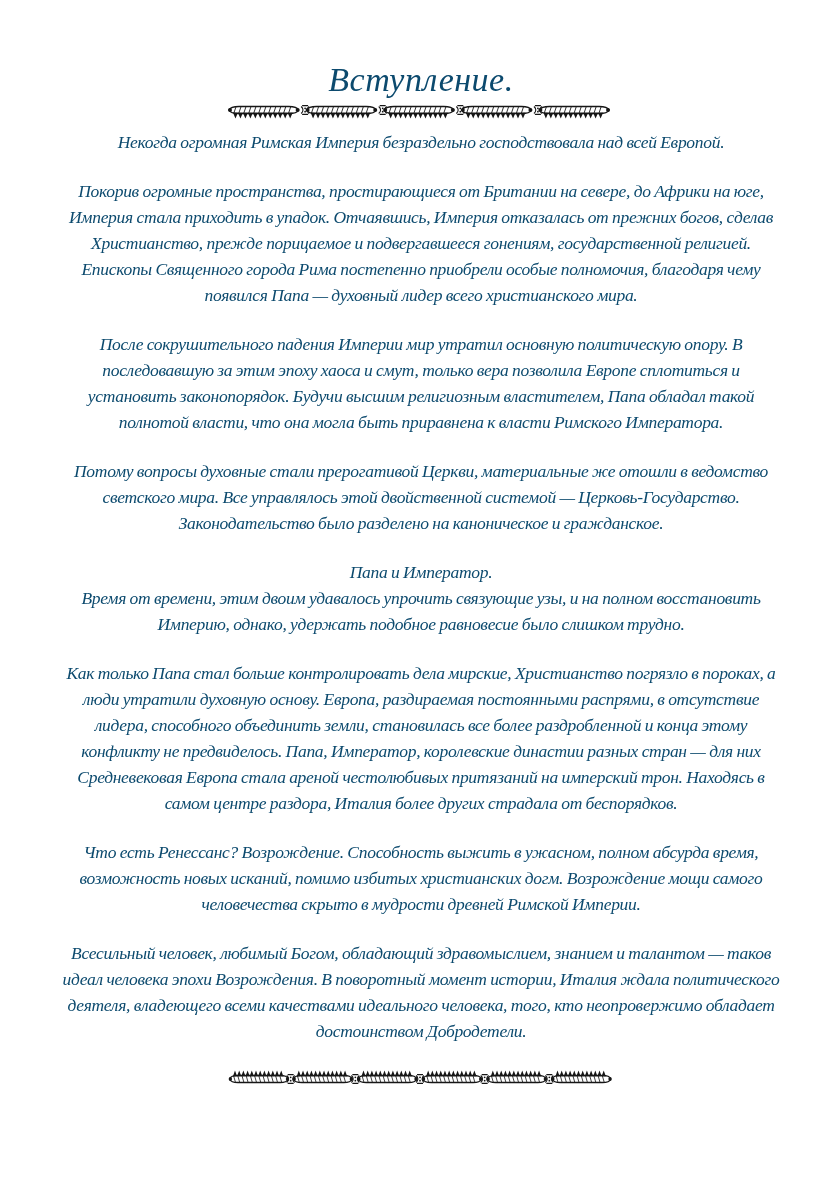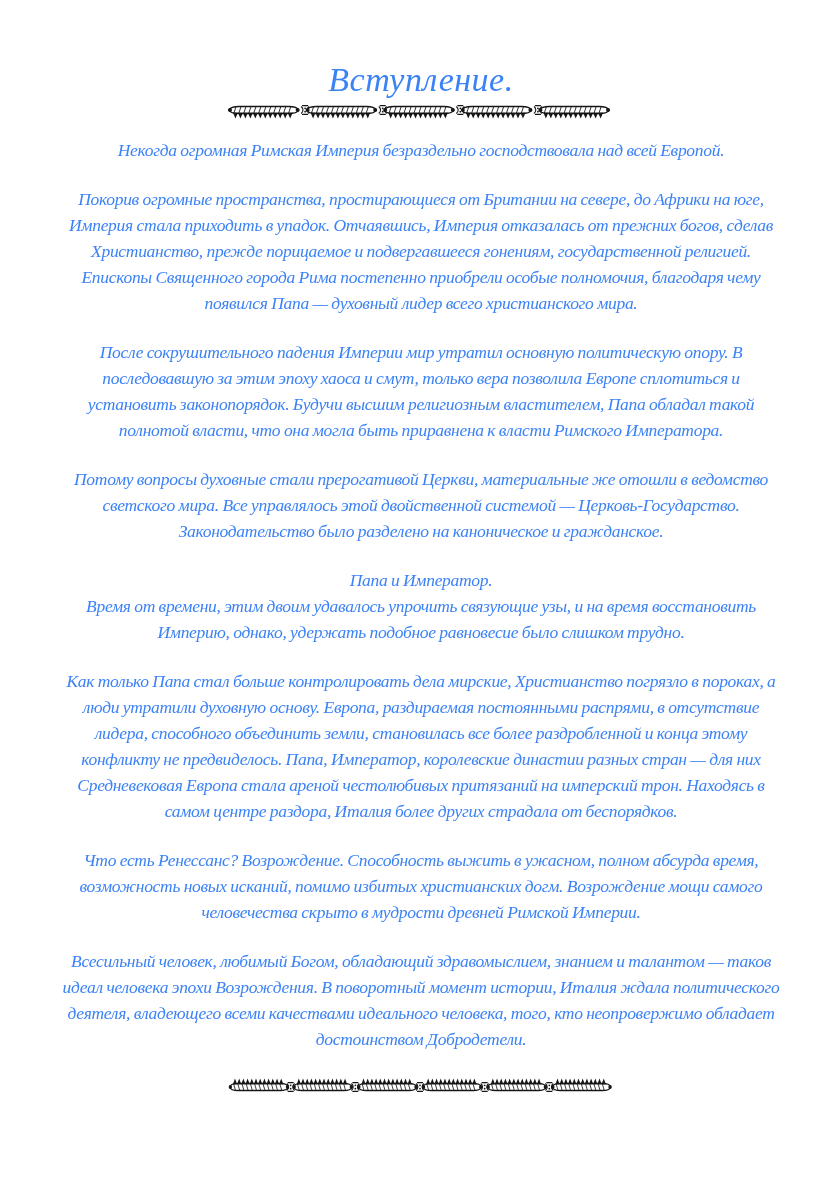--- a/index.html
+++ b/index.html
@@ -7,21 +7,21 @@
     padding: 0;
     background: #ffffff;
   }
   .page {
     position: relative;
     width: 826px;
     height: 1200px;
     background: #ffffff;
     overflow: hidden;
     font-family: "Liberation Serif", "DejaVu Serif", serif;
-    color: #3b82f6;
+    color: #0c4a6e;
   }
   .content {
     width: 726px;
     margin-left: 58px;
     text-align: center;
   }
   .doc-title {
     font-size: 34px;
     line-height: 40px;
     font-weight: 400;
@@ -42,21 +42,21 @@
   .body-text p {
     font-style: italic;
     font-size: 17.5px;
     line-height: 26px;
     letter-spacing: -0.3px;
     word-spacing: -0.5px;
     margin: 23px 0;
     white-space: pre-line;
   }
   .body-text p:first-child {
-    margin-top: 15px;
+    margin-top: 7px;
   }
 </style>
 </head>
 <body>
 
 <div class="page">
   <div class="content">
 
     <h1 class="doc-title">Вступление.</h1>
 
@@ -96,21 +96,21 @@
       <use href="#con" x="309"></use>
       <use href="#seg-bar" x="313"></use>
     </svg>
 
     <div class="body-text">
       <p>Некогда огромная Римская Империя безраздельно господствовала над всей Европой.</p>
       <p>Покорив огромные пространства, простирающиеся от Британии на севере, до Африки на юге, Империя стала приходить в упадок. Отчаявшись, Империя отказалась от прежних богов, сделав Христианство, прежде порицаемое и подвергавшееся гонениям, государственной религией. Епископы Священного города Рима постепенно приобрели особые полномочия, благодаря чему появился Папа — духовный лидер всего христианского мира.</p>
       <p>После сокрушительного падения Империи мир утратил основную политическую опору. В последовавшую за этим эпоху хаоса и смут, только вера позволила Европе сплотиться и установить законопорядок. Будучи высшим религиозным властителем, Папа обладал такой полнотой власти, что она могла быть приравнена к власти Римского Императора.</p>
       <p>Потому вопросы духовные стали прерогативой Церкви, материальные же отошли в ведомство светского мира. Все управлялось этой двойственной системой — Церковь-Государство. Законодательство было разделено на каноническое и гражданское.</p>
       <p>Папа и Император.
-Время от времени, этим двоим удавалось упрочить связующие узы, и на время восстановить Империю, однако, удержать подобное равновесие было слишком трудно.</p>
+Время от времени, этим двоим удавалось упрочить связующие узы, и на полном восстановить Империю, однако, удержать подобное равновесие было слишком трудно.</p>
       <p>Как только Папа стал больше контролировать дела мирские, Христианство погрязло в пороках, а люди утратили духовную основу. Европа, раздираемая постоянными распрями, в отсутствие лидера, способного объединить земли, становилась все более раздробленной и конца этому конфликту не предвиделось. Папа, Император, королевские династии разных стран — для них Средневековая Европа стала ареной честолюбивых притязаний на имперский трон. Находясь в самом центре раздора, Италия более других страдала от беспорядков.</p>
       <p>Что есть Ренессанс? Возрождение. Способность выжить в ужасном, полном абсурда время, возможность новых исканий, помимо избитых христианских догм. Возрождение мощи самого человечества скрыто в мудрости древней Римской Империи.</p>
       <p>Всесильный человек, любимый Богом, обладающий здравомыслием, знанием и талантом — таков идеал человека эпохи Возрождения. В поворотный момент истории, Италия ждала политического деятеля, владеющего всеми качествами идеального человека, того, кто неопровержимо обладает достоинством Добродетели.</p>
     </div>
 
     <svg class="divider bottom" viewBox="0 0 392 18" aria-hidden="true">
       <use href="#seg-bar" x="1" transform="translate(1,0) scale(0.845,1)"></use>
       <use href="#con" x="74" transform="translate(-13.5,0)"></use>
       <use href="#seg-bar" transform="translate(66,0) scale(0.845,1)"></use>
       <use href="#con" x="139" transform="translate(-13.5,0)"></use>

